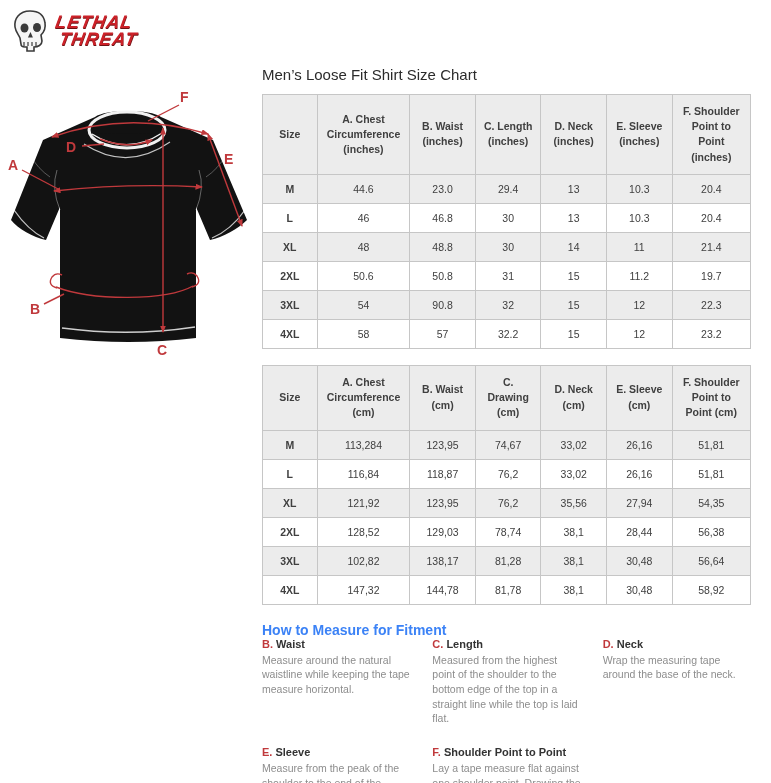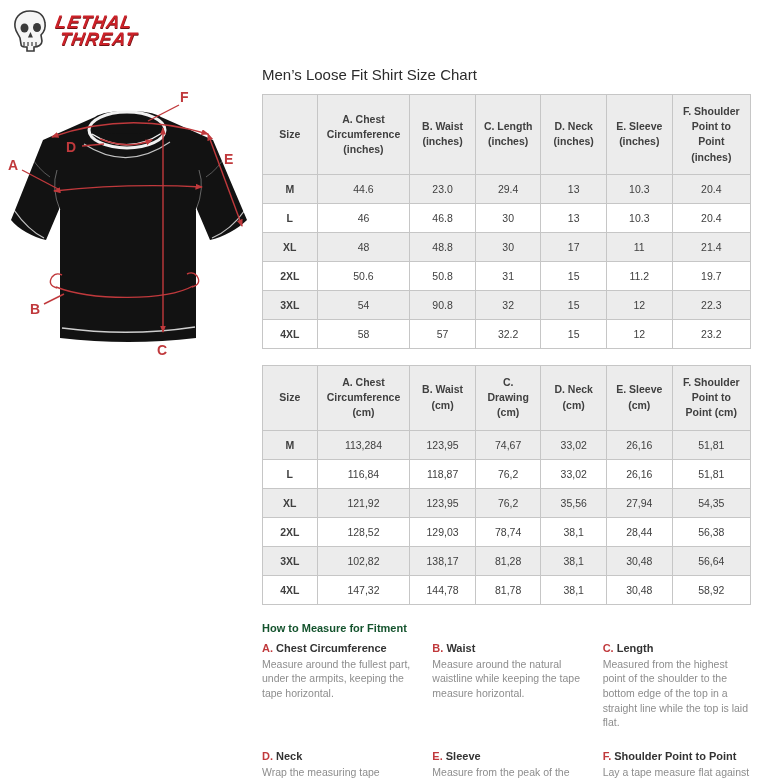--- a/index.html
+++ b/index.html
@@ -30,21 +30,21 @@
   td { padding:8px 4px; }
   tbody tr:nth-child(odd)  td { background:#ececec; }
   tbody tr:nth-child(even) td { background:#ffffff; }
   td:first-child { font-weight:bold; }
   col.c-size  { width:11.5%; }
   col.c-chest { width:19.5%; }
   col.c-mid   { width:13.8%; }
   col.c-last  { width:16.5%; }
 
   
-  .howto-title { font-size:11px; font-weight:bold; color:#14532d; margin:17px 0 8px; }
+  .howto-title { font-size:14px; font-weight:bold; color:#3b82f6; margin:17px 0 0; }
   .measure-grid { display:grid; grid-template-columns:1fr 1fr 1fr; column-gap:22px; row-gap:20px; }
   .mi-title { font-size:11px; font-weight:bold; color:#333; margin-bottom:3px; }
   .mi-letter { color:#c0393c; }
   .mi-desc { font-size:10.5px; color:#8d8d8d; line-height:1.4; }
 
   
   .footer { position:absolute; left:10px; top:752px; font-size:9.5px; color:#9b9b9b; line-height:1.5; }
 
   
   .ann-letter { font:bold 14px "Liberation Sans", sans-serif; fill:#c0393c; }
@@ -170,21 +170,21 @@
             <td>30</td>
             <td>13</td>
             <td>10.3</td>
             <td>20.4</td>
           </tr>
           <tr>
             <td>XL</td>
             <td>48</td>
             <td>48.8</td>
             <td>30</td>
-            <td>17</td>
+            <td>14</td>
             <td>11</td>
             <td>21.4</td>
           </tr>
           <tr>
             <td>2XL</td>
             <td>50.6</td>
             <td>50.8</td>
             <td>31</td>
             <td>15</td>
             <td>11.2</td>
@@ -286,24 +286,20 @@
             <td>38,1</td>
             <td>30,48</td>
             <td>58,92</td>
           </tr>
         </tbody>
     </table>
 
     <div class="howto-title">How to Measure for Fitment</div>
     <div class="measure-grid">
         <div class="measure-item">
-          <div class="mi-title"><span class="mi-letter">A. </span><span>Chest Circumference</span></div>
-          <div class="mi-desc">Measure around the fullest part, under the armpits, keeping the tape horizontal.</div>
-        </div>
-        <div class="measure-item">
           <div class="mi-title"><span class="mi-letter">B. </span><span>Waist</span></div>
           <div class="mi-desc">Measure around the natural waistline while keeping the tape measure horizontal.</div>
         </div>
         <div class="measure-item">
           <div class="mi-title"><span class="mi-letter">C. </span><span>Length</span></div>
           <div class="mi-desc">Measured from the highest point of the shoulder to the bottom edge of the top in a straight line while the top is laid flat.</div>
         </div>
         <div class="measure-item">
           <div class="mi-title"><span class="mi-letter">D. </span><span>Neck</span></div>
           <div class="mi-desc">Wrap the measuring tape around the base of the neck.</div>

